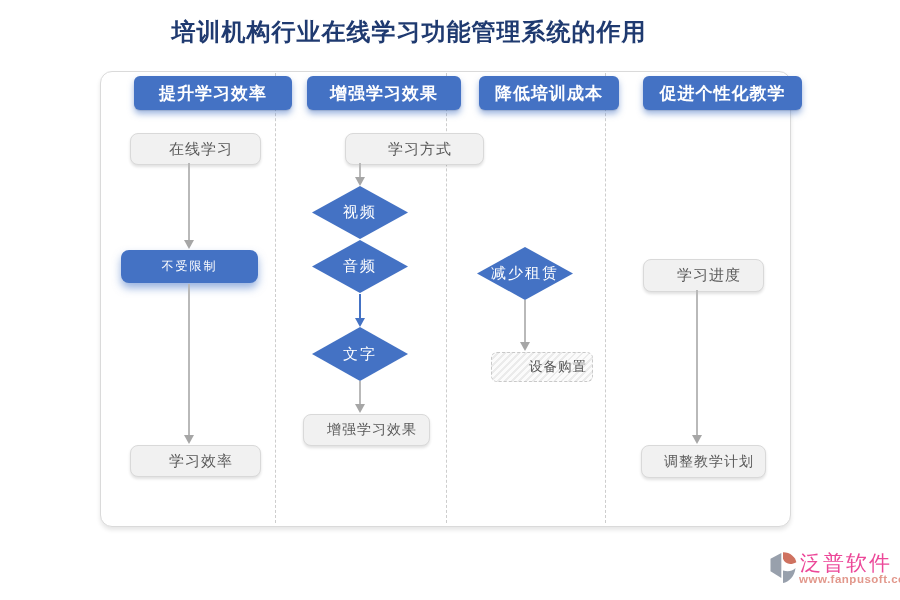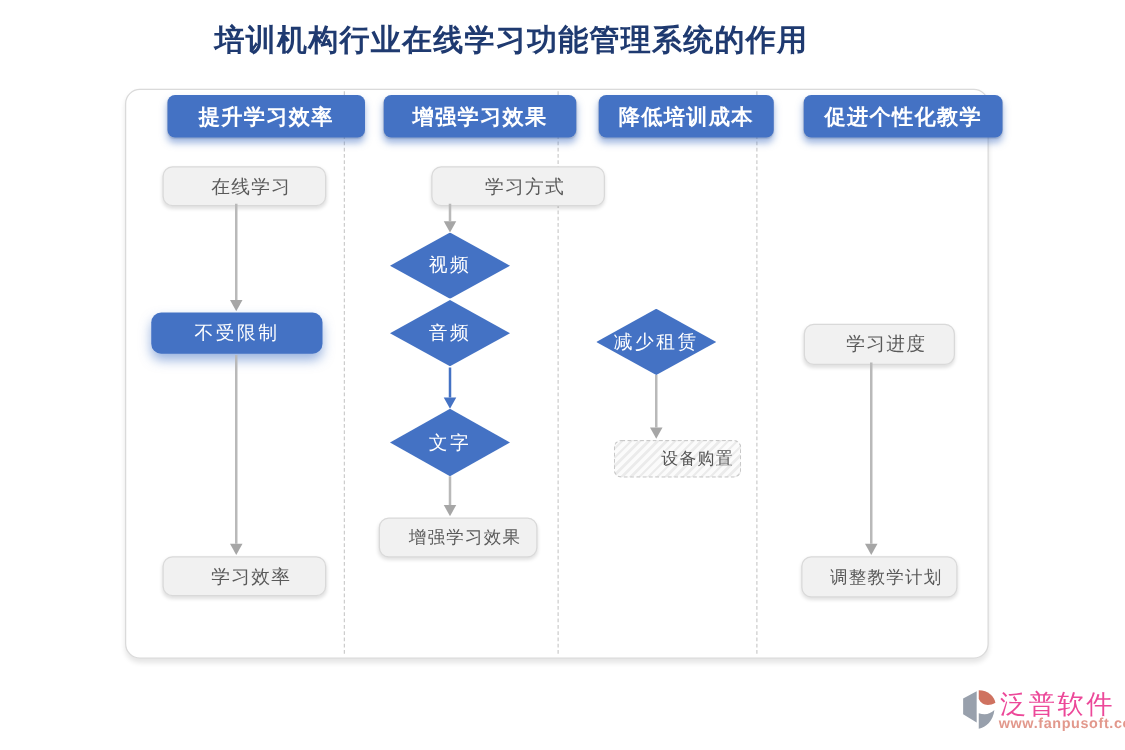--- a/index.html
+++ b/index.html
@@ -29,21 +29,21 @@
     letter-spacing:1px;
     margin-left:24px;
   }
   .node{
     position:absolute;background:#F1F1F1;border:1px solid #D9D9D9;border-radius:8px;
     color:#595959;font-size:15px;display:flex;align-items:center;justify-content:center;
     box-shadow:0 2px 3px rgba(0,0,0,0.12);letter-spacing:1px;padding-left:11px;
   }
   .node-accent{
     position:absolute;background:#4472C4;border-radius:8px;
-    color:#ffffff;font-size:15px;display:flex;align-items:center;justify-content:center;
+    color:#ffffff;font-size:12px;display:flex;align-items:center;justify-content:center;
     box-shadow:0 5px 9px rgba(68,114,196,0.55);letter-spacing:2px;
   }
   .node-hatched{
     position:absolute;border:1px dashed #C9C9C9;border-radius:6px;
     background:repeating-linear-gradient(135deg,#fbfbfb 0 3px,#ebebeb 3px 5px);
     color:#555555;font-size:13.5px;display:flex;align-items:center;justify-content:center;
     letter-spacing:1px;
     padding-left:32px;
   }
   .diamond{

